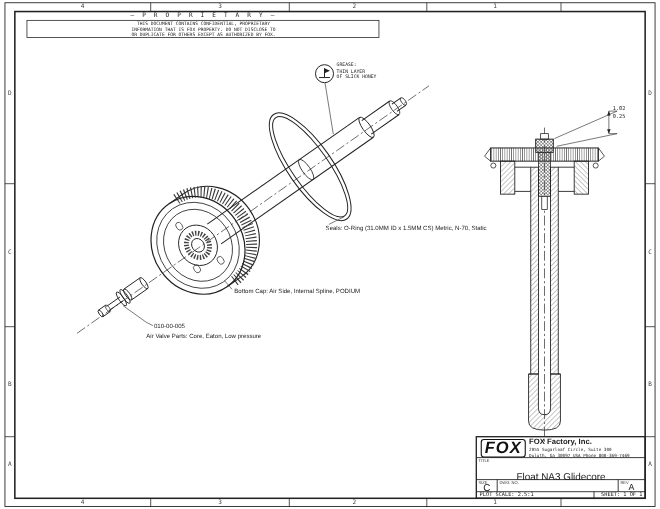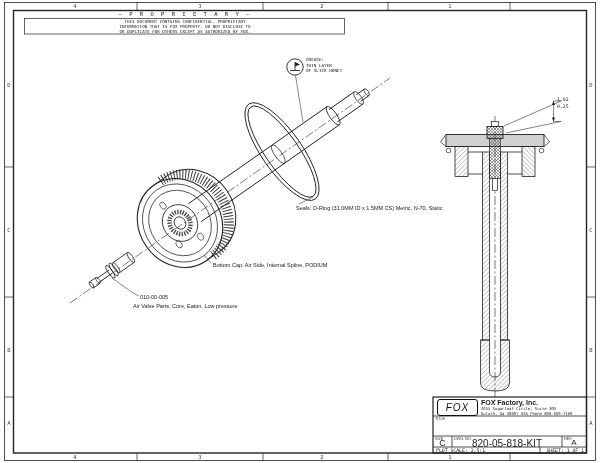--- a/index.html
+++ b/index.html
@@ -8,21 +8,21 @@
   svg{position:absolute;left:0;top:0;}
   .t{position:absolute;white-space:nowrap;color:#222;line-height:1.1;}
   .mono{font-family:"DejaVu Sans Mono",monospace;}
   .sans{font-family:"Liberation Sans",sans-serif;}
   .ctr{text-align:center;}
   .zone{font-family:"DejaVu Sans Mono",monospace;font-size:5.5px;color:#444;
         transform:translate(-50%,-50%);}
   .lbl{font-size:3.7px;color:#333;}
   .logo{position:absolute;left:437px;top:399px;width:39px;height:15px;border:1.2px solid #111;
         border-radius:3px;display:flex;align-items:center;justify-content:center;
-        font-weight:400;font-style:italic;font-size:10px;letter-spacing:1px;color:#111;}
+        font-weight:700;font-style:italic;font-size:15px;letter-spacing:1px;color:#111;}
 </style>
 </head>
 <body>
 
 <div id="sheet">
 
 <svg width="600" height="463" viewBox="0 0 600 463">
   <defs>
     <pattern id="h45" width="3.2" height="3.2" patternUnits="userSpaceOnUse" patternTransform="rotate(45)">
       <line x1="0" y1="0" x2="0" y2="3.2" stroke="#555" stroke-width="0.6"></line>
@@ -223,22 +223,22 @@
 <div class="t mono" style="left:557px;top:97px;font-size:4.8px;">1.02</div>
 <div class="t mono" style="left:557px;top:104px;font-size:4.8px;">0.25</div>
 
 <div class="logo">
   <span>FOX</span>
 </div>
 <div class="t sans" style="left:481px;top:398.5px;font-size:7px;font-weight:bold;">FOX Factory, Inc.</div>
 <div class="t mono" style="left:481px;top:407px;font-size:3.9px;">2055 Sugarloaf Circle, Suite 300</div>
 <div class="t mono" style="left:481px;top:411.5px;font-size:3.9px;">Duluth, Ga 30097 USA Phone 800-369-7469</div>
 <div class="t sans lbl" style="left:435px;top:417px;">TITLE</div>
+<div class="t sans ctr" style="left:433px;top:428.5px;width:154px;font-size:9px;">Float NA3 Glidecore</div>
 <div class="t sans lbl" style="left:435px;top:437px;">SIZE</div>
 <div class="t sans ctr" style="left:433px;top:438.5px;width:19px;font-size:9px;">C</div>
 <div class="t sans lbl" style="left:454px;top:437px;">DWG. NO.</div>
-<div class="t sans ctr" style="left:452px;top:438px;width:110px;font-size:10px;">820-05-818-KIT</div>
 <div class="t sans lbl" style="left:564px;top:437px;">REV</div>
 <div class="t sans ctr" style="left:562px;top:439px;width:24px;font-size:8px;">A</div>
 <div class="t mono" style="left:436px;top:447.5px;font-size:4.8px;">PLOT SCALE: 2.5:1</div>
 <div class="t mono" style="left:490px;top:447.5px;width:94px;text-align:right;font-size:4.8px;">SHEET: 1 OF 1</div>
 
 </div>
 
 </body></html>

